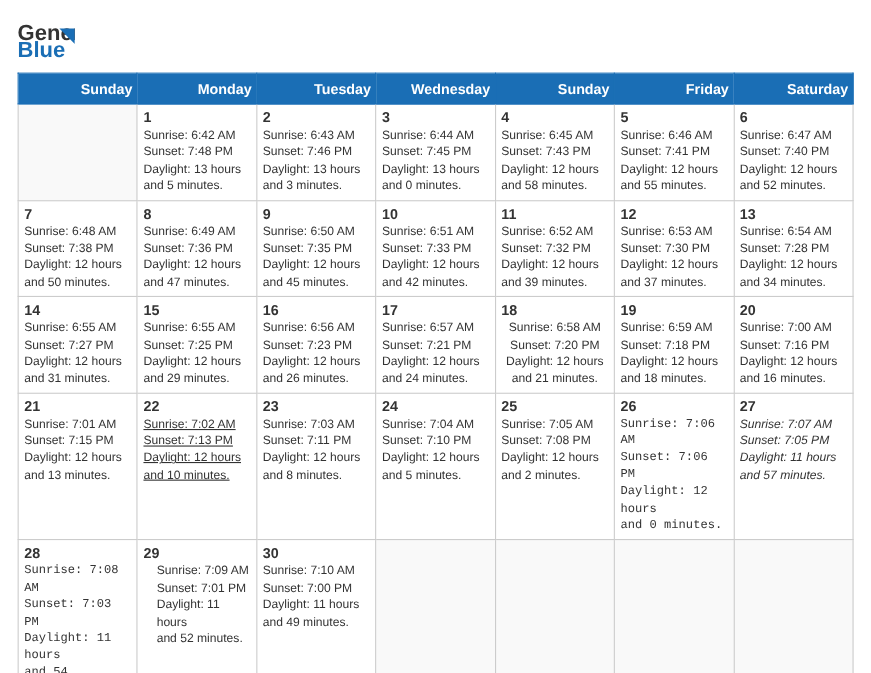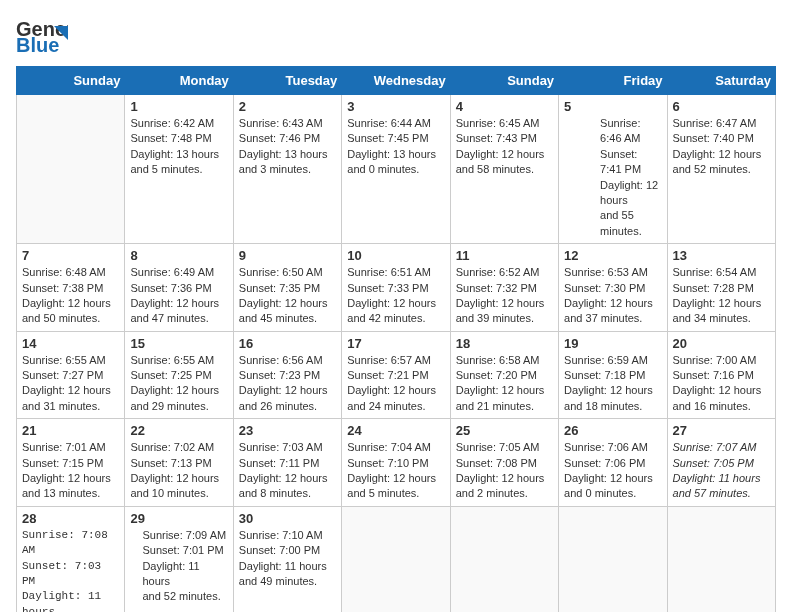--- a/index.html
+++ b/index.html
@@ -127,21 +127,21 @@
         </td>
         <td>
           <span class="day-num">4</span>
           <div class="day-info" style="white-space: pre-line;">Sunrise: 6:45 AM
 Sunset: 7:43 PM
 Daylight: 12 hours
 and 58 minutes.</div>
         </td>
         <td>
           <span class="day-num">5</span>
-          <div class="day-info" style="white-space: pre-line; margin-left: 36px;">Sunrise: 6:46 AM
+          <div class="day-info" style="white-space: pre-line;">Sunrise: 6:46 AM
 Sunset: 7:41 PM
 Daylight: 12 hours
 and 55 minutes.</div>
         </td>
         <td>
           <span class="day-num">6</span>
           <div class="day-info" style="white-space: pre-line;">Sunrise: 6:47 AM
 Sunset: 7:40 PM
 Daylight: 12 hours
 and 52 minutes.</div>
@@ -222,21 +222,21 @@
         </td>
         <td>
           <span class="day-num">17</span>
           <div class="day-info" style="white-space: pre-line;">Sunrise: 6:57 AM
 Sunset: 7:21 PM
 Daylight: 12 hours
 and 24 minutes.</div>
         </td>
         <td>
           <span class="day-num">18</span>
-          <div class="day-info" style="white-space: pre-line;">Sunrise: 6:58 AM
+          <div class="day-info" style="white-space: pre-line; text-align: center;">Sunrise: 6:58 AM
 Sunset: 7:20 PM
 Daylight: 12 hours
 and 21 minutes.</div>
         </td>
         <td>
           <span class="day-num">19</span>
           <div class="day-info" style="white-space: pre-line;">Sunrise: 6:59 AM
 Sunset: 7:18 PM
 Daylight: 12 hours
 and 18 minutes.</div>
@@ -252,21 +252,21 @@
       <tr>
         <td>
           <span class="day-num">21</span>
           <div class="day-info" style="white-space: pre-line;">Sunrise: 7:01 AM
 Sunset: 7:15 PM
 Daylight: 12 hours
 and 13 minutes.</div>
         </td>
         <td>
           <span class="day-num">22</span>
-          <div class="day-info" style="white-space: pre-line;">Sunrise: 7:02 AM
+          <div class="day-info" style="white-space: pre-line; text-decoration: underline;">Sunrise: 7:02 AM
 Sunset: 7:13 PM
 Daylight: 12 hours
 and 10 minutes.</div>
         </td>
         <td>
           <span class="day-num">23</span>
           <div class="day-info" style="white-space: pre-line;">Sunrise: 7:03 AM
 Sunset: 7:11 PM
 Daylight: 12 hours
 and 8 minutes.</div>
@@ -280,21 +280,21 @@
         </td>
         <td>
           <span class="day-num">25</span>
           <div class="day-info" style="white-space: pre-line;">Sunrise: 7:05 AM
 Sunset: 7:08 PM
 Daylight: 12 hours
 and 2 minutes.</div>
         </td>
         <td>
           <span class="day-num">26</span>
-          <div class="day-info" style="white-space: pre-line;">Sunrise: 7:06 AM
+          <div class="day-info" style="white-space: pre-line; font-family: Liberation Mono, monospace;">Sunrise: 7:06 AM
 Sunset: 7:06 PM
 Daylight: 12 hours
 and 0 minutes.</div>
         </td>
         <td>
           <span class="day-num">27</span>
           <div class="day-info" style="white-space: pre-line; font-style: italic;">Sunrise: 7:07 AM
 Sunset: 7:05 PM
 Daylight: 11 hours
 and 57 minutes.</div>

